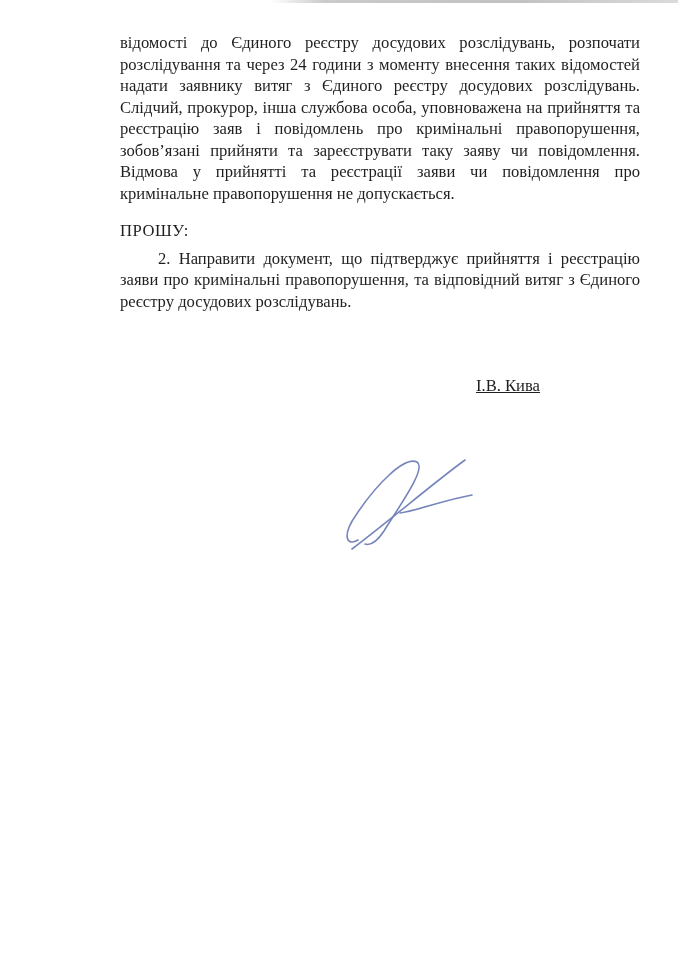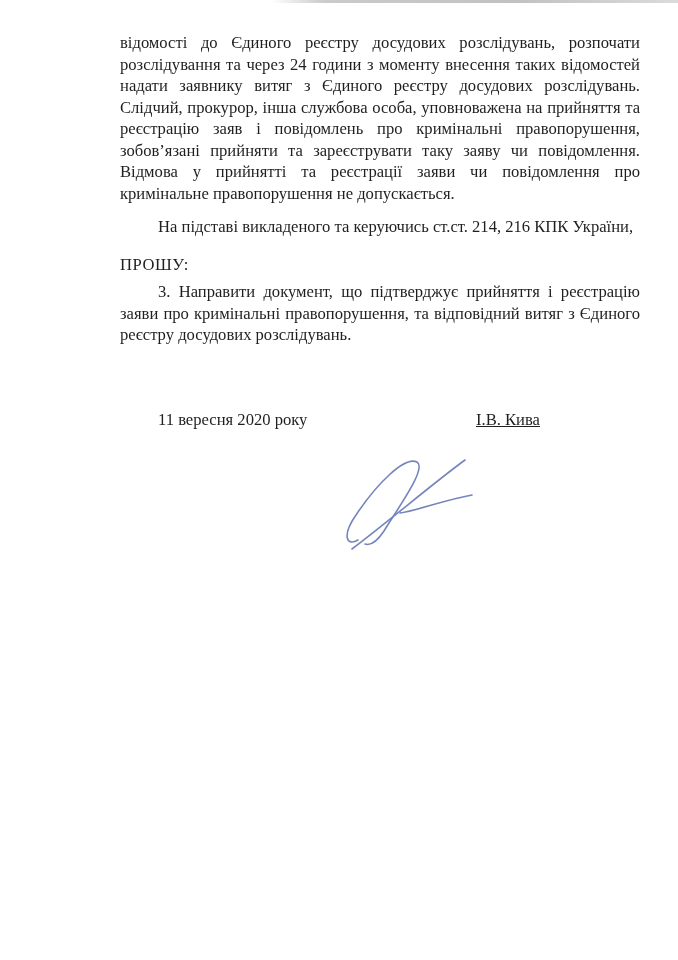--- a/index.html
+++ b/index.html
@@ -87,29 +87,27 @@
 <body>
 
 <div class="page">
 
   <div class="scan-line"></div>
 
   <div class="content">
 
     <p class="para">відомості до Єдиного реєстру досудових розслідувань, розпочати розслідування та через 24 години з моменту внесення таких відомостей надати заявнику витяг з Єдиного реєстру досудових розслідувань. Слідчий, прокурор, інша службова особа, уповноважена на прийняття та реєстрацію заяв і повідомлень про кримінальні правопорушення, зобов’язані прийняти та зареєструвати таку заяву чи повідомлення. Відмова у прийнятті та реєстрації заяви чи повідомлення про кримінальне правопорушення не допускається.</p>
 
-    <p class="basis">На підставі викладеного та керуючись ст.ст. 214, 216 КПК України,</p>
 
     <p class="heading">ПРОШУ:</p>
 
 
-    <p class="item-2">3. Направити документ, що підтверджує прийняття і реєстрацію заяви про кримінальні правопорушення, та відповідний витяг з Єдиного реєстру досудових розслідувань.</p>
+    <p class="item-2">2. Направити документ, що підтверджує прийняття і реєстрацію заяви про кримінальні правопорушення, та відповідний витяг з Єдиного реєстру досудових розслідувань.</p>
 
     <div class="sign-row">
-      <span class="sign-date">11 вересня 2020 року</span>
       <span class="sign-name">І.В. Кива</span>
     </div>
 
   </div>
 
   <svg class="signature-svg" viewBox="0 0 140 110" aria-hidden="true">
     <g fill="none" stroke-width="1.6" stroke-linecap="round" stroke="#7585bb">
       <path d="M 14 97 C 2 104 -2 92 12 72 C 32 42 60 13 73 19 C 83 25 56 62 40 88 C 34 97 27 103 21 101"></path>
       <path d="M 8 106 C 45 78 92 38 121 17"></path>
       <path d="M 56 70 C 72 68 100 57 128 52"></path>

